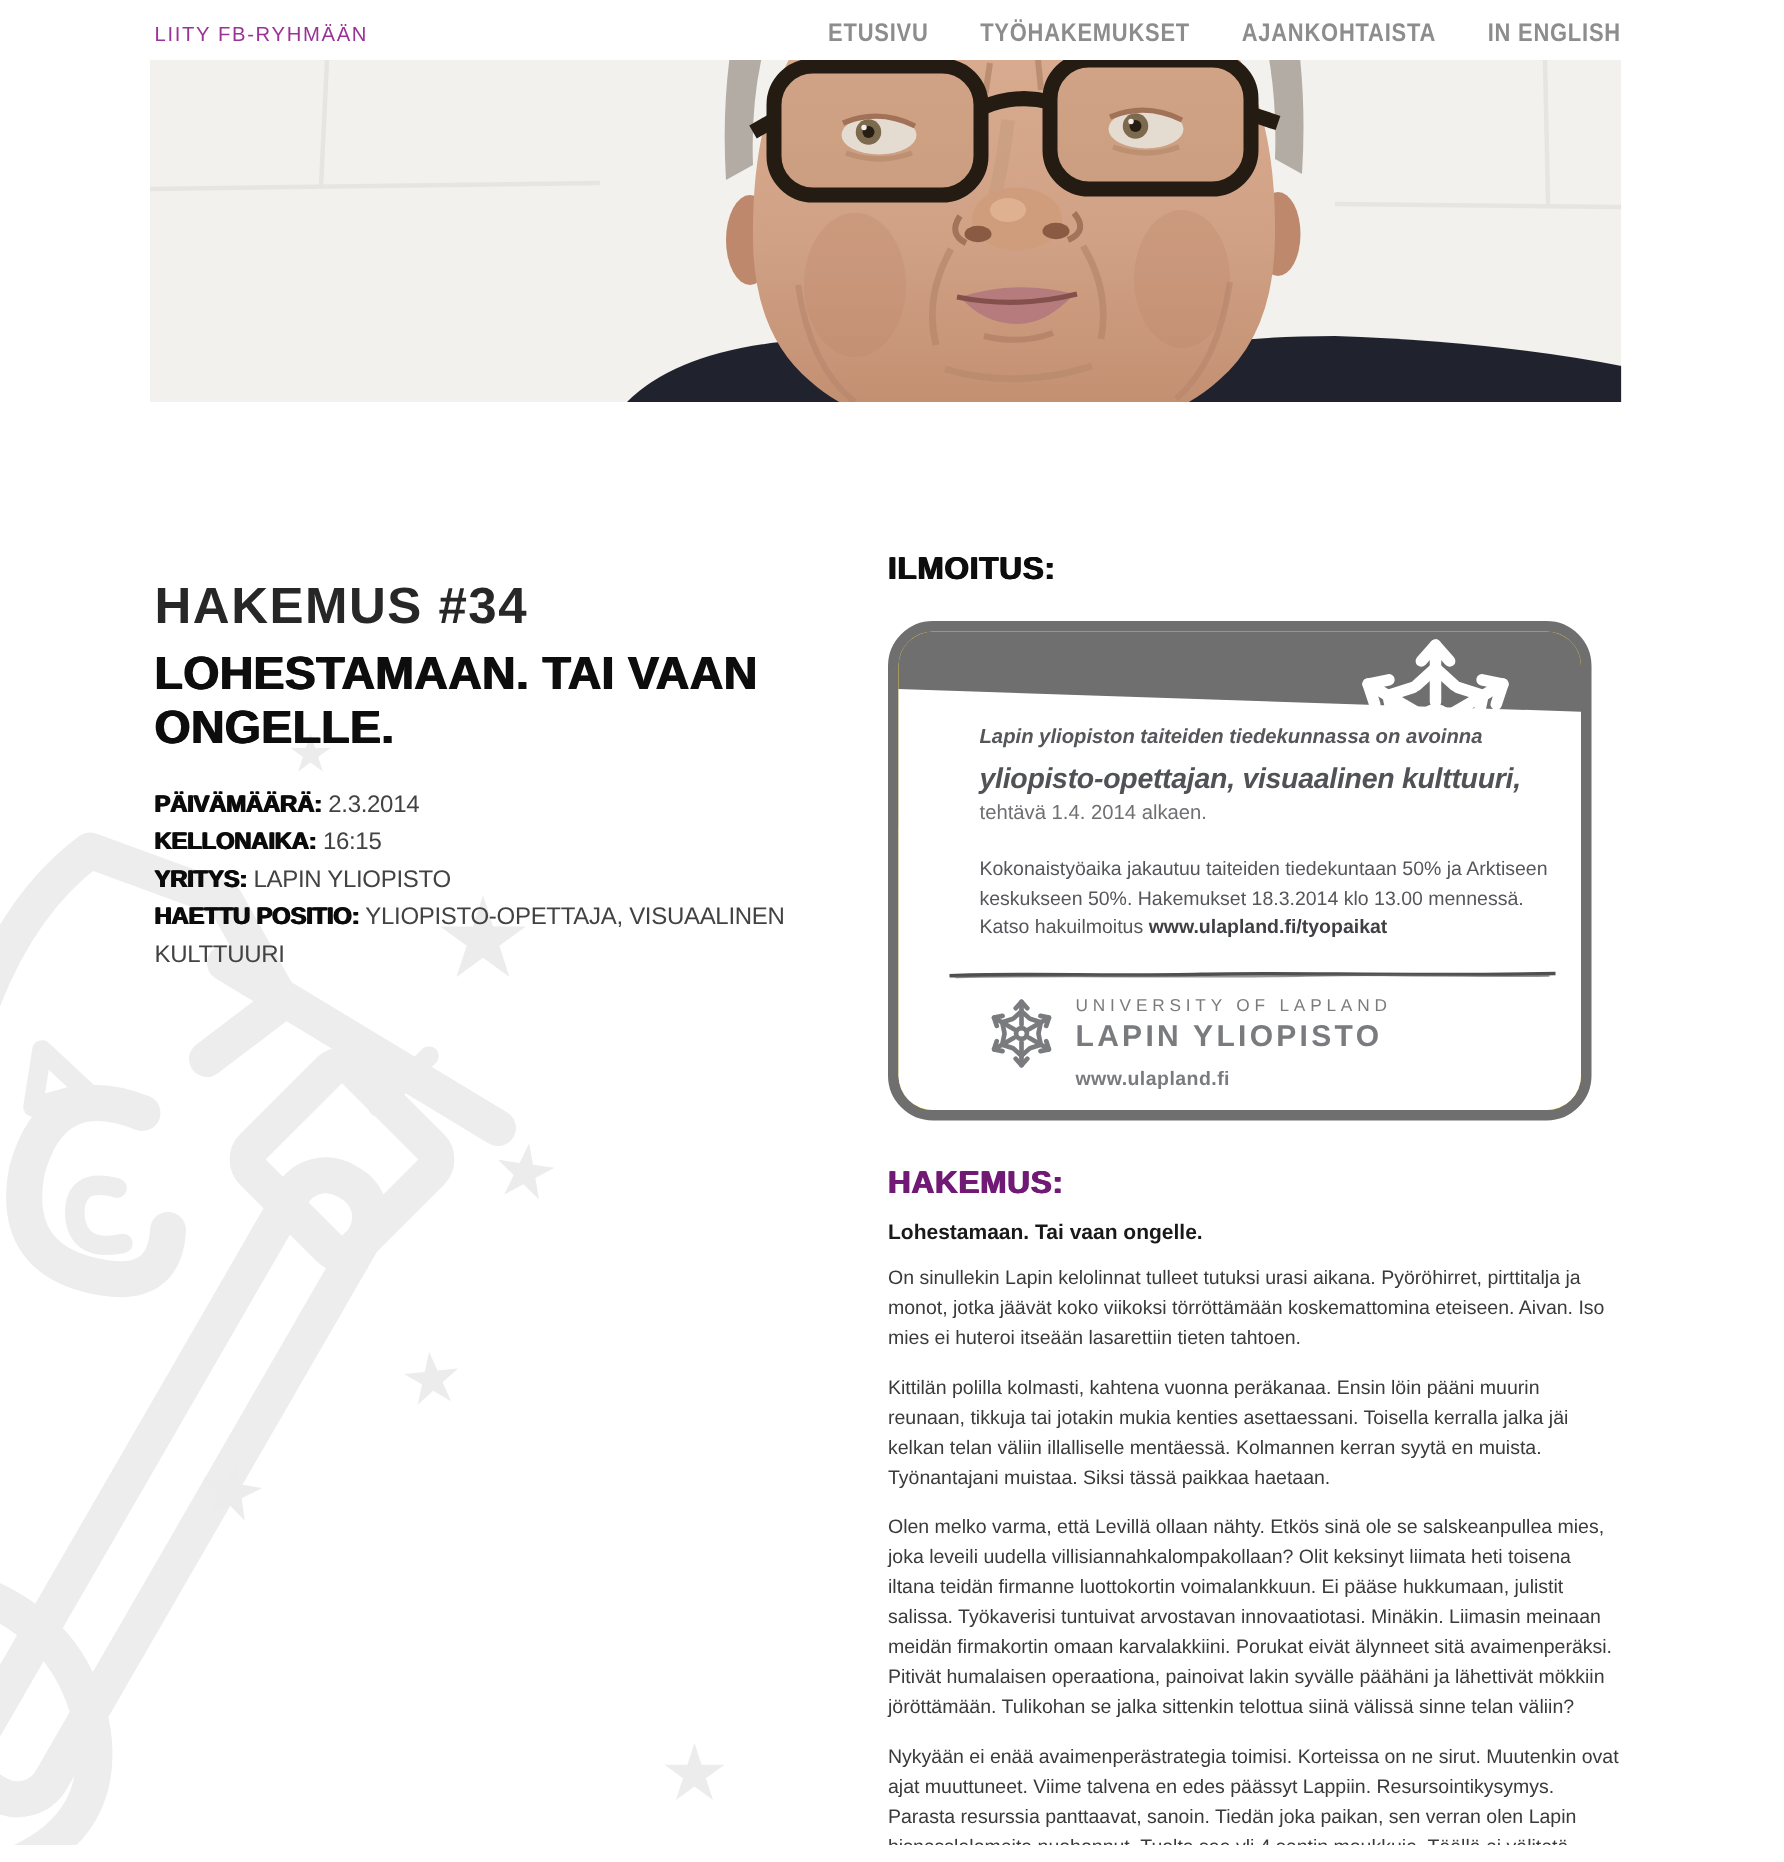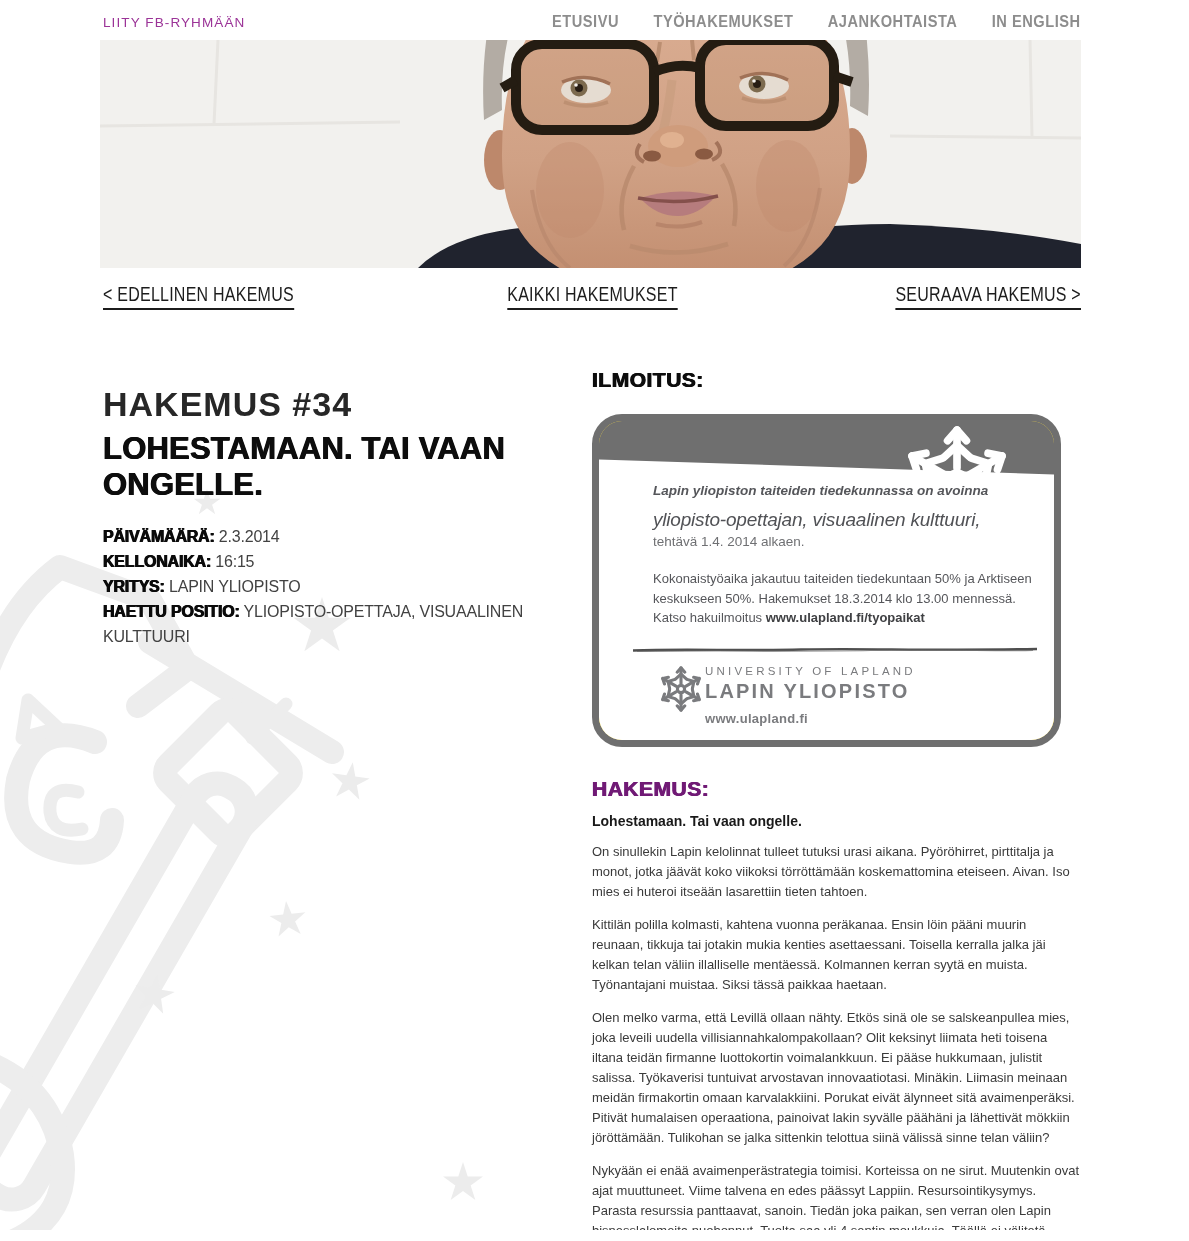--- a/index.html
+++ b/index.html
@@ -47,27 +47,27 @@
 
   
   .ad-card { margin-top:22px; position:relative; width:455px; height:319px;
              border:7px solid #6f6f6f; border-radius:30px; background:#fde047; overflow:hidden; }
   .ad-band  { position:absolute; z-index:1; left:0; top:0; width:100%; height:130px; background:#6f6f6f; }
   .ad-snow  { position:absolute; z-index:2; top:2px; right:38px; width:118px; height:118px; color:#fff; }
   .ad-white { position:absolute; z-index:3; left:-12px; top:38px; width:600px; height:420px; background:#fff;
               transform:rotate(1.9deg); transform-origin:0 0; }
   .ad-content { position:absolute; z-index:4; left:54px; right:18px; top:62px; }
   .ad-intro { margin:0; font-style:italic; font-weight:bold; font-size:13.5px; color:#55565a; }
-  .ad-position { margin:11px 0 0; font-style:italic; font-weight:normal; font-size:19px; letter-spacing:-0.2px;
+  .ad-position { margin:11px 0 0; font-style:italic; font-weight:bold; font-size:19px; letter-spacing:-0.2px;
                  color:#515256; white-space:nowrap; }
   .ad-start { margin:3px 0 0; font-size:13.5px; color:#6f7073; }
   .ad-details { margin:20px 0 0; font-size:13px; line-height:19.5px; color:#55565a; }
   .ad-details b { color:#3f4043; }
   .ad-sep { display:block; margin:18px 0 0 -22px; }
-  .ad-logo { display:flex; gap:0; margin:12px 0 0 4px; align-items:flex-start; color:#7a7b7e; }
+  .ad-logo { display:flex; gap:12px; margin:12px 0 0 4px; align-items:flex-start; color:#7a7b7e; }
   .logo-snow { width:48px; height:48px; color:#7a7b7e; flex:none; }
   .logo-l1 { font-size:11.5px; letter-spacing:3.2px; }
   .logo-l2 { font-size:20px; font-weight:bold; letter-spacing:2.2px; margin-top:3px; }
   .logo-url { font-size:13px; font-weight:bold; margin-top:8px; letter-spacing:0.3px; }
 
   
   .apphead { margin:30px 0 0; font-size:21px; color:#701a75; letter-spacing:0.5px; }
   .subtitle { margin:12px 0 0; font-size:14px; font-weight:bold; color:#191919; }
   .bodytext p { margin:13px 0 0; font-size:13px; line-height:20px; color:#3a3a3a; }
 </style>
@@ -210,25 +210,20 @@
       <g stroke="#241c12" stroke-width="10" fill="rgba(150,110,70,0.10)">
         <rect x="416" y="4" width="138" height="86" rx="26"></rect>
         <rect x="600" y="0" width="134" height="86" rx="26"></rect>
         <path d="M554,32 Q577,22 600,28" fill="none"></path>
         <path d="M416,40 L402,48" fill="none"></path>
         <path d="M734,36 L752,42" fill="none"></path>
       </g>
     </svg>
   </div>
 
-  <div class="pager">
-    <div class="l"><a href="#" class="plink">&lt; EDELLINEN HAKEMUS</a></div>
-    <div class="c"><a href="#" class="plink">KAIKKI HAKEMUKSET</a></div>
-    <div class="r"><a href="#" class="plink">SEURAAVA HAKEMUS &gt;</a></div>
-  </div>
 
   <div class="leftcol">
     <h1 class="apptitle">HAKEMUS #34</h1>
     <h2 class="appname fat">LOHESTAMAAN. TAI VAAN ONGELLE.</h2>
     <div class="meta">
       <p><span class="lab fat">PÄIVÄMÄÄRÄ:</span> <span>2.3.2014</span></p>
       <p><span class="lab fat">KELLONAIKA:</span> <span>16:15</span></p>
       <p><span class="lab fat">YRITYS:</span> <span>LAPIN YLIOPISTO</span></p>
       <p><span class="lab fat">HAETTU POSITIO:</span> <span>YLIOPISTO-OPETTAJA, VISUAALINEN KULTTUURI</span></p>
     </div>

